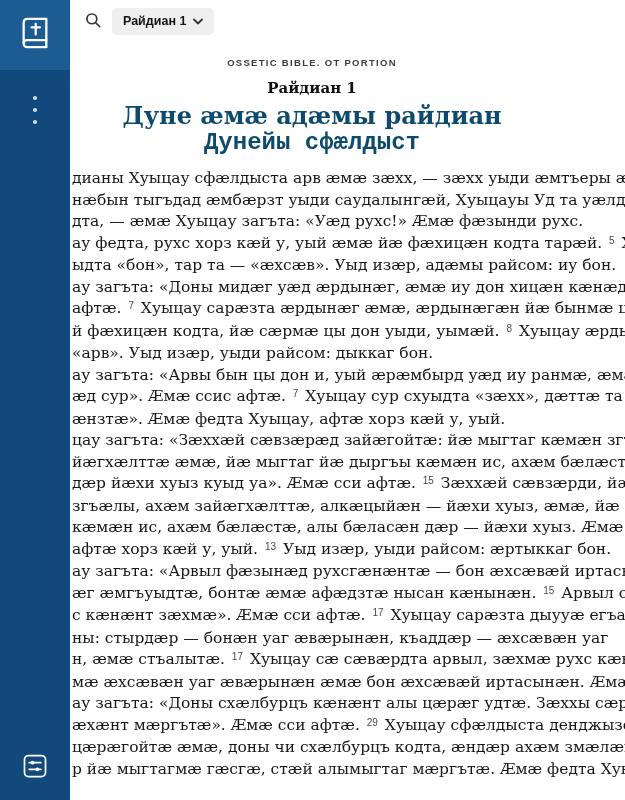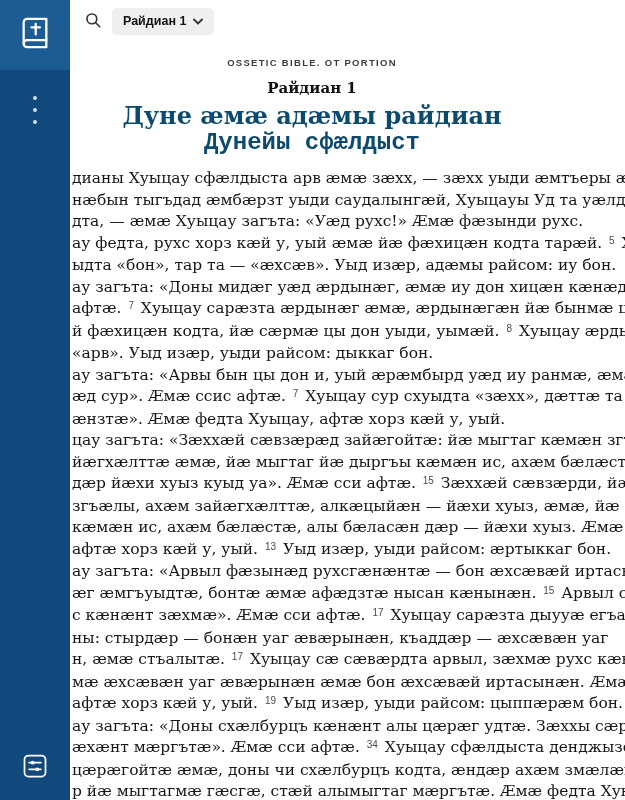--- a/index.html
+++ b/index.html
@@ -77,23 +77,22 @@
       <div class="line">дæр йæхи хуыз куыд уа». Æмæ сси афтæ. <span class="verse">15</span> Зæххæй сæвзæрди, йæ мыгтаг</div>
       <div class="line">згъæлы, ахæм зайæгхæлттæ, алкæцыйæн — йæхи хуыз, æмæ, йæ мыгтаг йæ</div>
       <div class="line">кæмæн ис, ахæм бæлæстæ, алы бæласæн дæр — йæхи хуыз. Æмæ федта</div>
       <div class="line">афтæ хорз кæй у, уый. <span class="verse">13</span> Уыд изæр, уыди райсом: æртыккаг бон.</div>
       <div class="line">ау загъта: «Арвыл фæзынæд рухсгæнæнтæ — бон æхсæвæй иртасынæн</div>
       <div class="line">æг æмгъуыдтæ, бонтæ æмæ афæдзтæ нысан кæнынæн. <span class="verse">15</span> Арвыл судзæнт</div>
       <div class="line">с кæнæнт зæхмæ». Æмæ сси афтæ. <span class="verse">17</span> Хуыцау сарæзта дыууæ егъау</div>
       <div class="line">ны: стырдæр — бонæн уаг æвæрынæн, къаддæр — æхсæвæн уаг</div>
       <div class="line">н, æмæ стъалытæ. <span class="verse">17</span> Хуыцау сæ сæвæрдта арвыл, зæхмæ рухс кæнынæн,</div>
       <div class="line">мæ æхсæвæн уаг æвæрынæн æмæ бон æхсæвæй иртасынæн. Æмæ федта</div>
-      <div class="line">афтæ хорз кæй у, уый. <span class="verse">19</span> Уыд изæр, уыди райсом: цыппæрæм бон.</div>
       <div class="line">ау загъта: «Доны схæлбурцъ кæнæнт алы цæрæг удтæ. Зæххы сæрмæ</div>
-      <div class="line">æхæнт мæргътæ». Æмæ сси афтæ. <span class="verse">34</span> Хуыцау сфæлдыста денджызон стыр</div>
+      <div class="line">æхæнт мæргътæ». Æмæ сси афтæ. <span class="verse">29</span> Хуыцау сфæлдыста денджызон стыр</div>
       <div class="line">цæрæгойтæ æмæ, доны чи схæлбурцъ кодта, æндæр ахæм змæлæгойтæ —</div>
       <div class="line">р йæ мыгтагмæ гæсгæ, стæй алымыгтаг мæргътæ. Æмæ федта Хуыцау,</div>
     </div>
 </div>
 
 <div class="topbar">
   <button class="search-btn">
     <span>
       <svg width="18" height="18" viewBox="0 0 24 24" fill="none" stroke="#333" stroke-width="2.2" stroke-linecap="round">
         <circle cx="10.5" cy="10.5" r="6.5"></circle>

